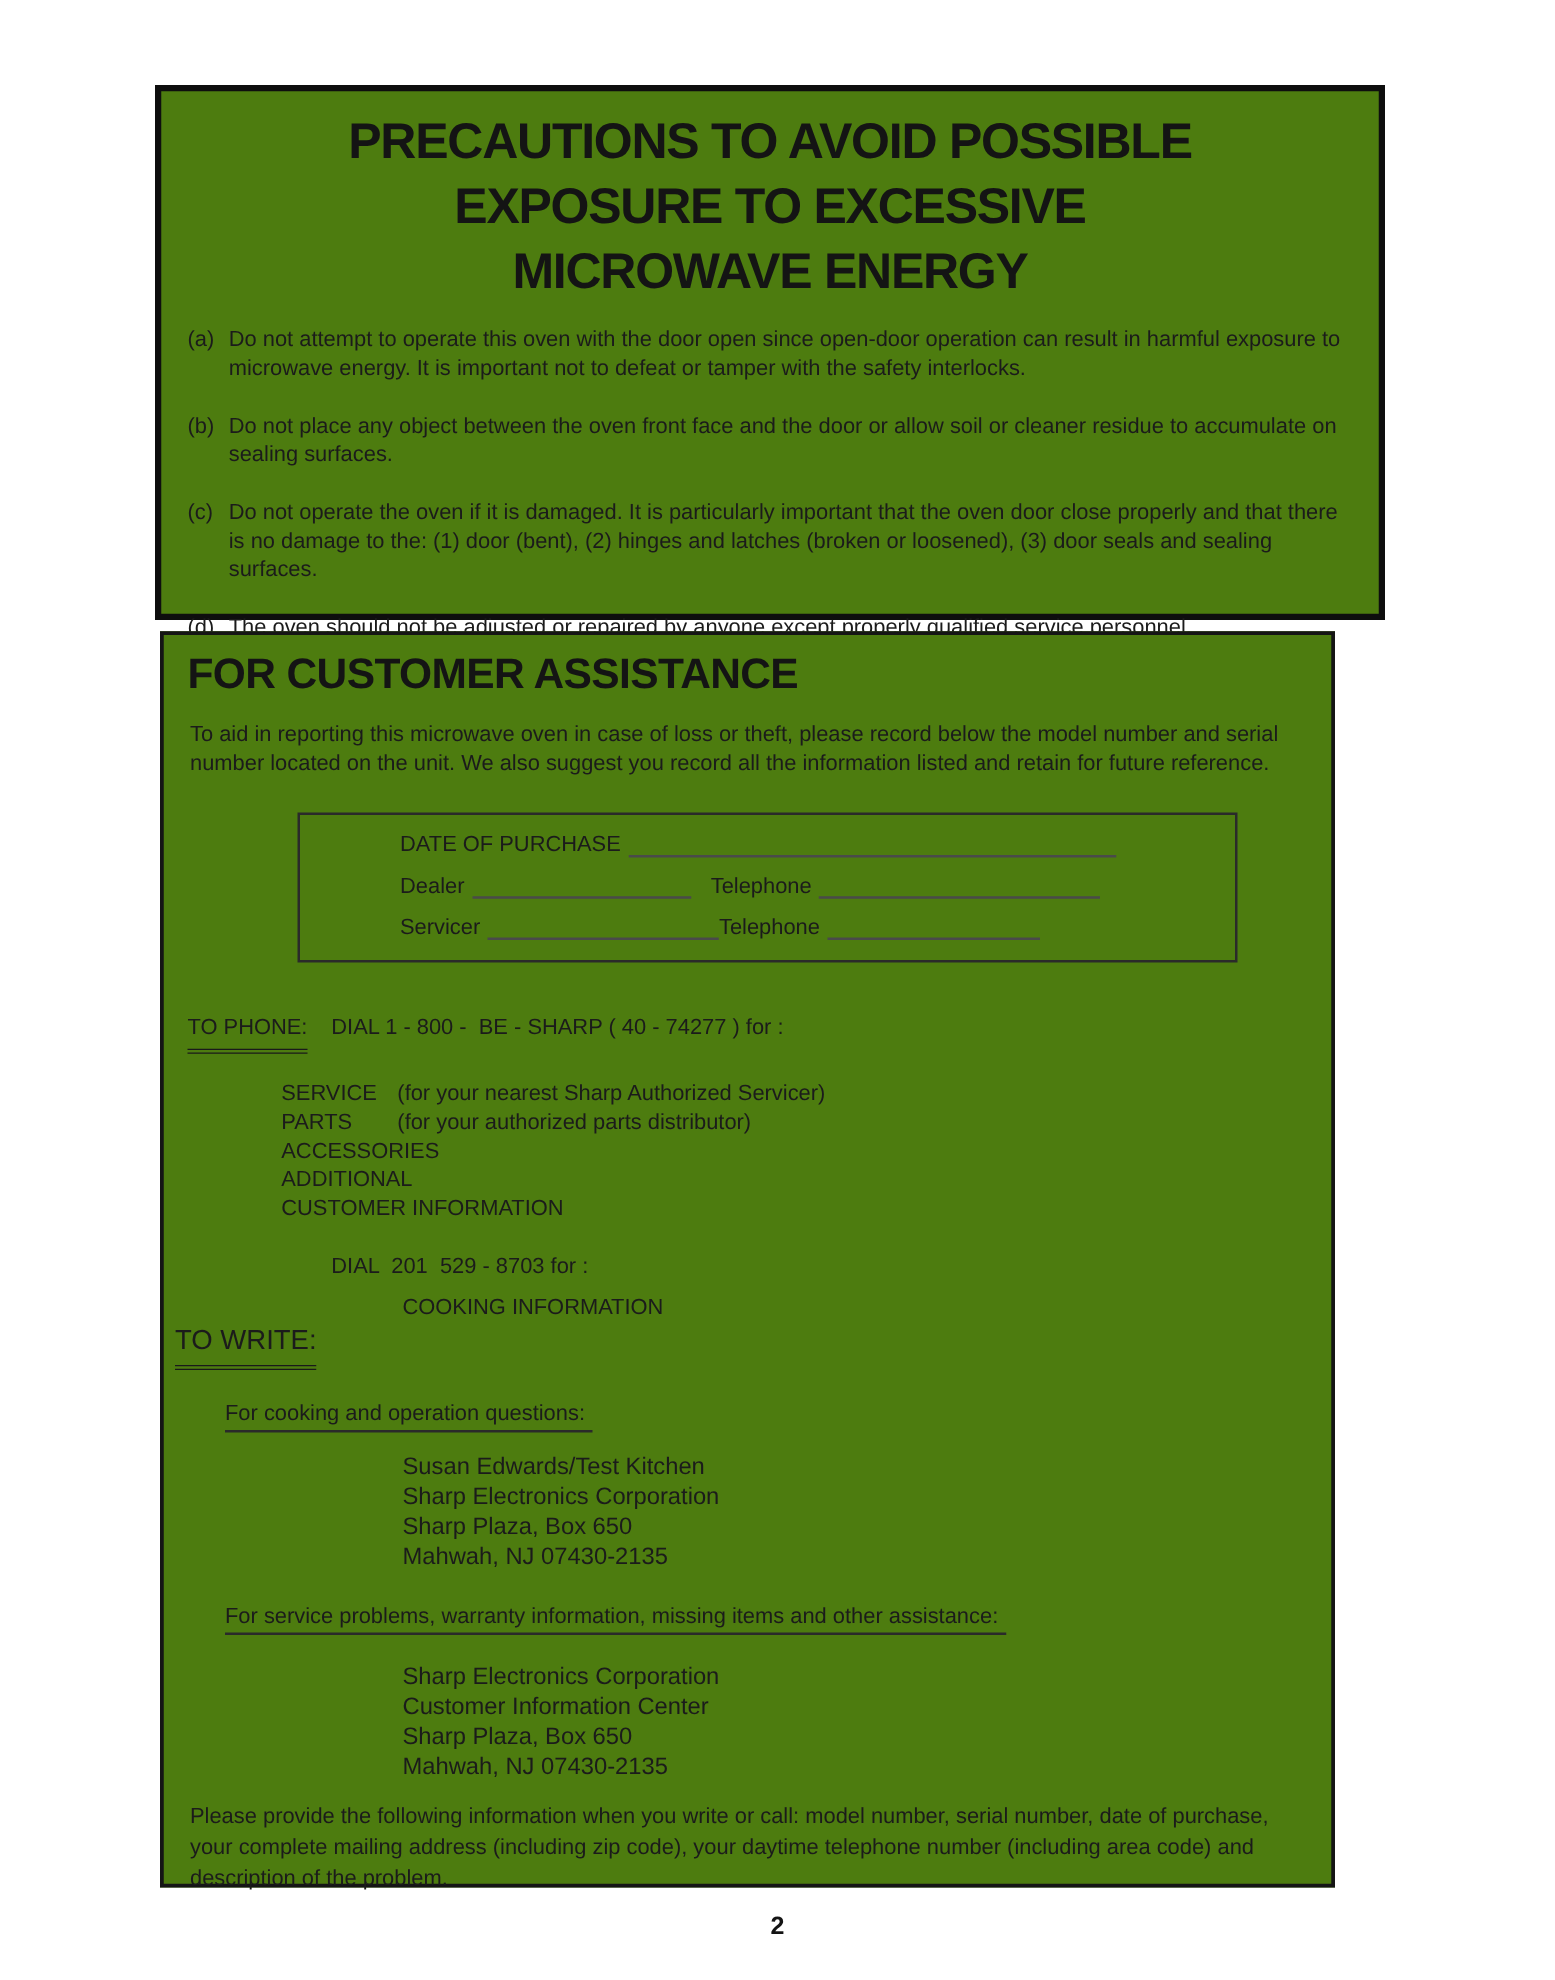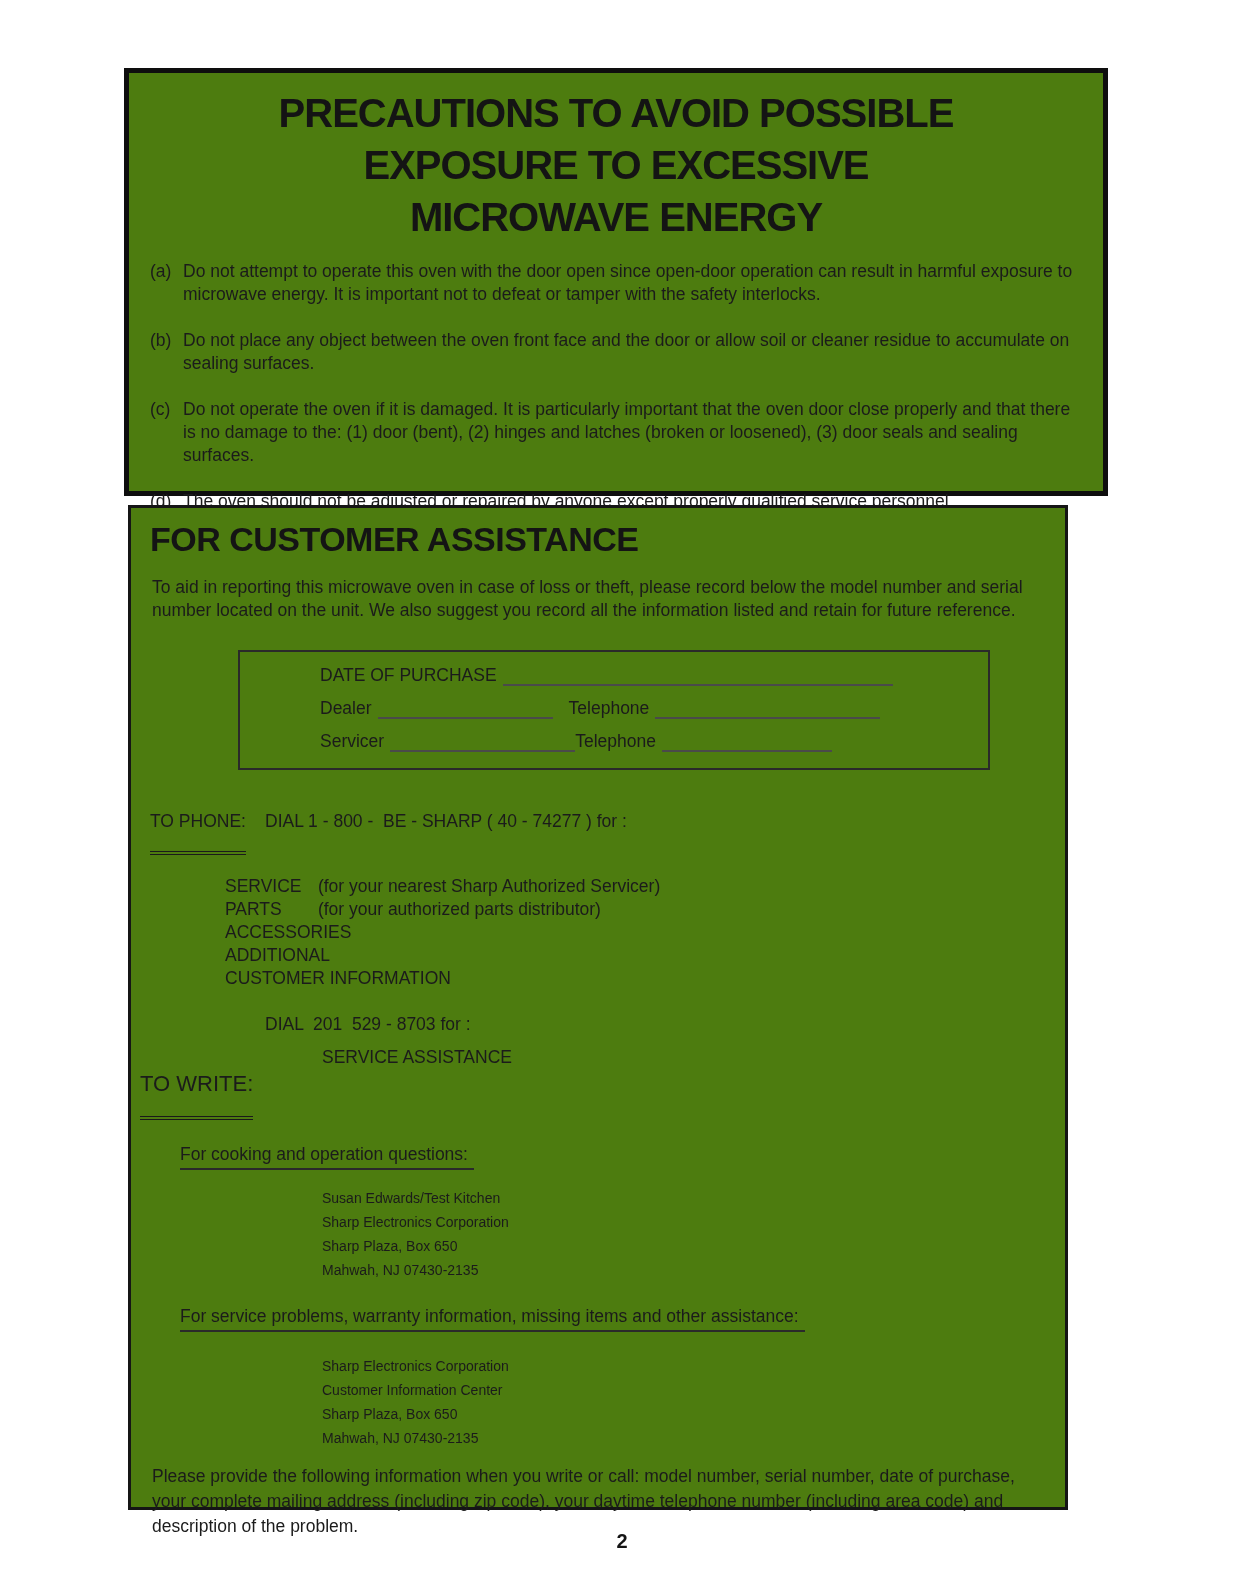--- a/index.html
+++ b/index.html
@@ -82,21 +82,21 @@
   .phone-row {
     display:flex;
     margin:40px 0 0 19px;
     font-size:17.5px;
     line-height:22px;
   }
   .side-label-wrap { flex:none; width:115px; }
   .dbl-underline {
     display:inline-block;
     border-bottom:4px double #1a1a1a;
-    padding-bottom:19px;
+    padding-bottom:7px;
   }
   .dial-text { white-space:pre-wrap; }
 
   .service-list { margin:20px 0 0 94px; font-size:17.5px; line-height:23px; }
   .svc-row { white-space:nowrap; }
   .svc-name { display:inline-block; min-width:88px; }
 
   .dial2-line { margin:24px 0 0 134px; font-size:17.5px; white-space:pre-wrap; }
   .cooking-line { margin:12px 0 0 191px; font-size:17.5px; }
   .write-row { margin:3px 0 0 9px; font-size:22px; }
@@ -105,21 +105,21 @@
     margin:24px 0 0 49px;
     font-size:17.5px;
   }
   .sub-heading > span {
     display:inline-block;
     border-bottom:2px solid #2a2a2a;
     padding:0 6px 3px 0;
   }
   .sub-heading.svc { margin-top:24px; }
 
-  .addr-block { margin:16px 0 0 191px; font-size:14px; line-height:24px; }
+  .addr-block { margin:16px 0 0 191px; font-size:19px; line-height:24px; }
   .addr-block.second { margin-top:22px; }
 
   .footer-note {
     margin:14px 20px 0 21px;
     max-width:948px;
     font-size:17.5px;
     line-height:25px;
   }
 
   .page-number {
@@ -204,21 +204,21 @@
     </div>
     <div class="svc-row">
       <span class="svc-name">ADDITIONAL</span>
     </div>
     <div class="svc-row">
       <span class="svc-name">CUSTOMER INFORMATION</span>
     </div>
   </div>
 
   <div class="dial2-line">DIAL  201  529 - 8703 for :</div>
-  <div class="cooking-line">SERVICE ASSISTANCE</div>
+  <div class="cooking-line">COOKING INFORMATION</div>
 
   <div class="write-row">
     <span class="dbl-underline">TO WRITE:</span>
   </div>
 
   <div class="sub-heading">
     <span>For cooking and operation questions:</span>
   </div>
 
   <div class="addr-block">

